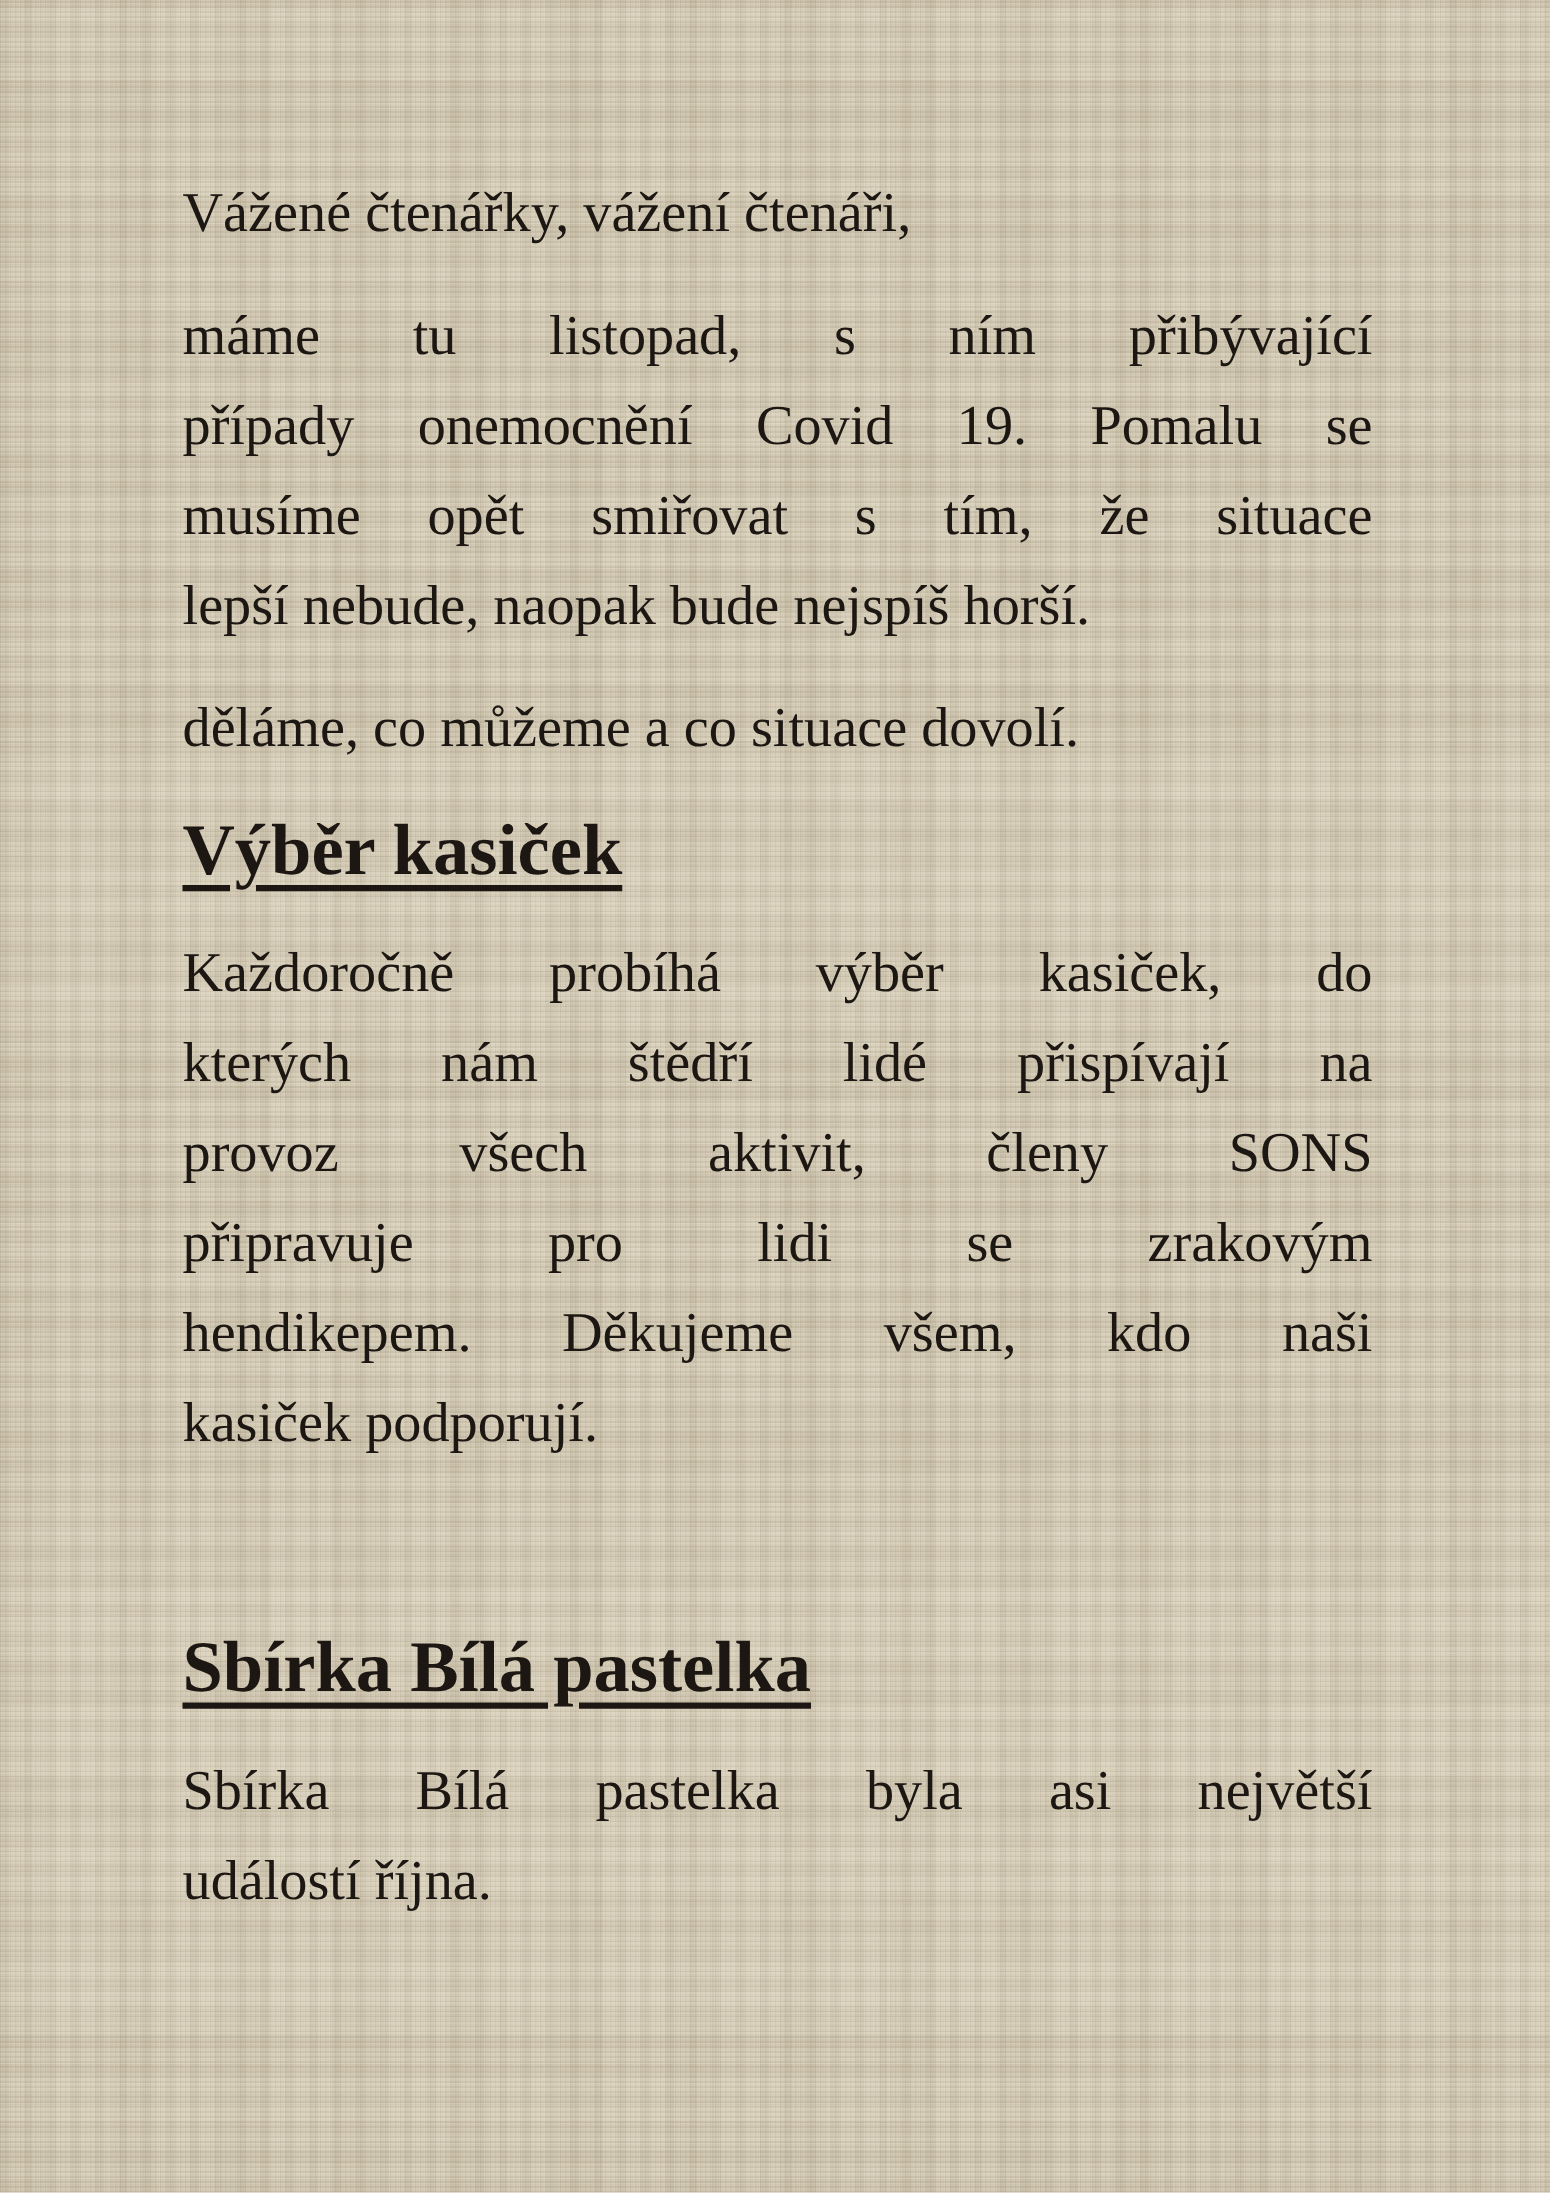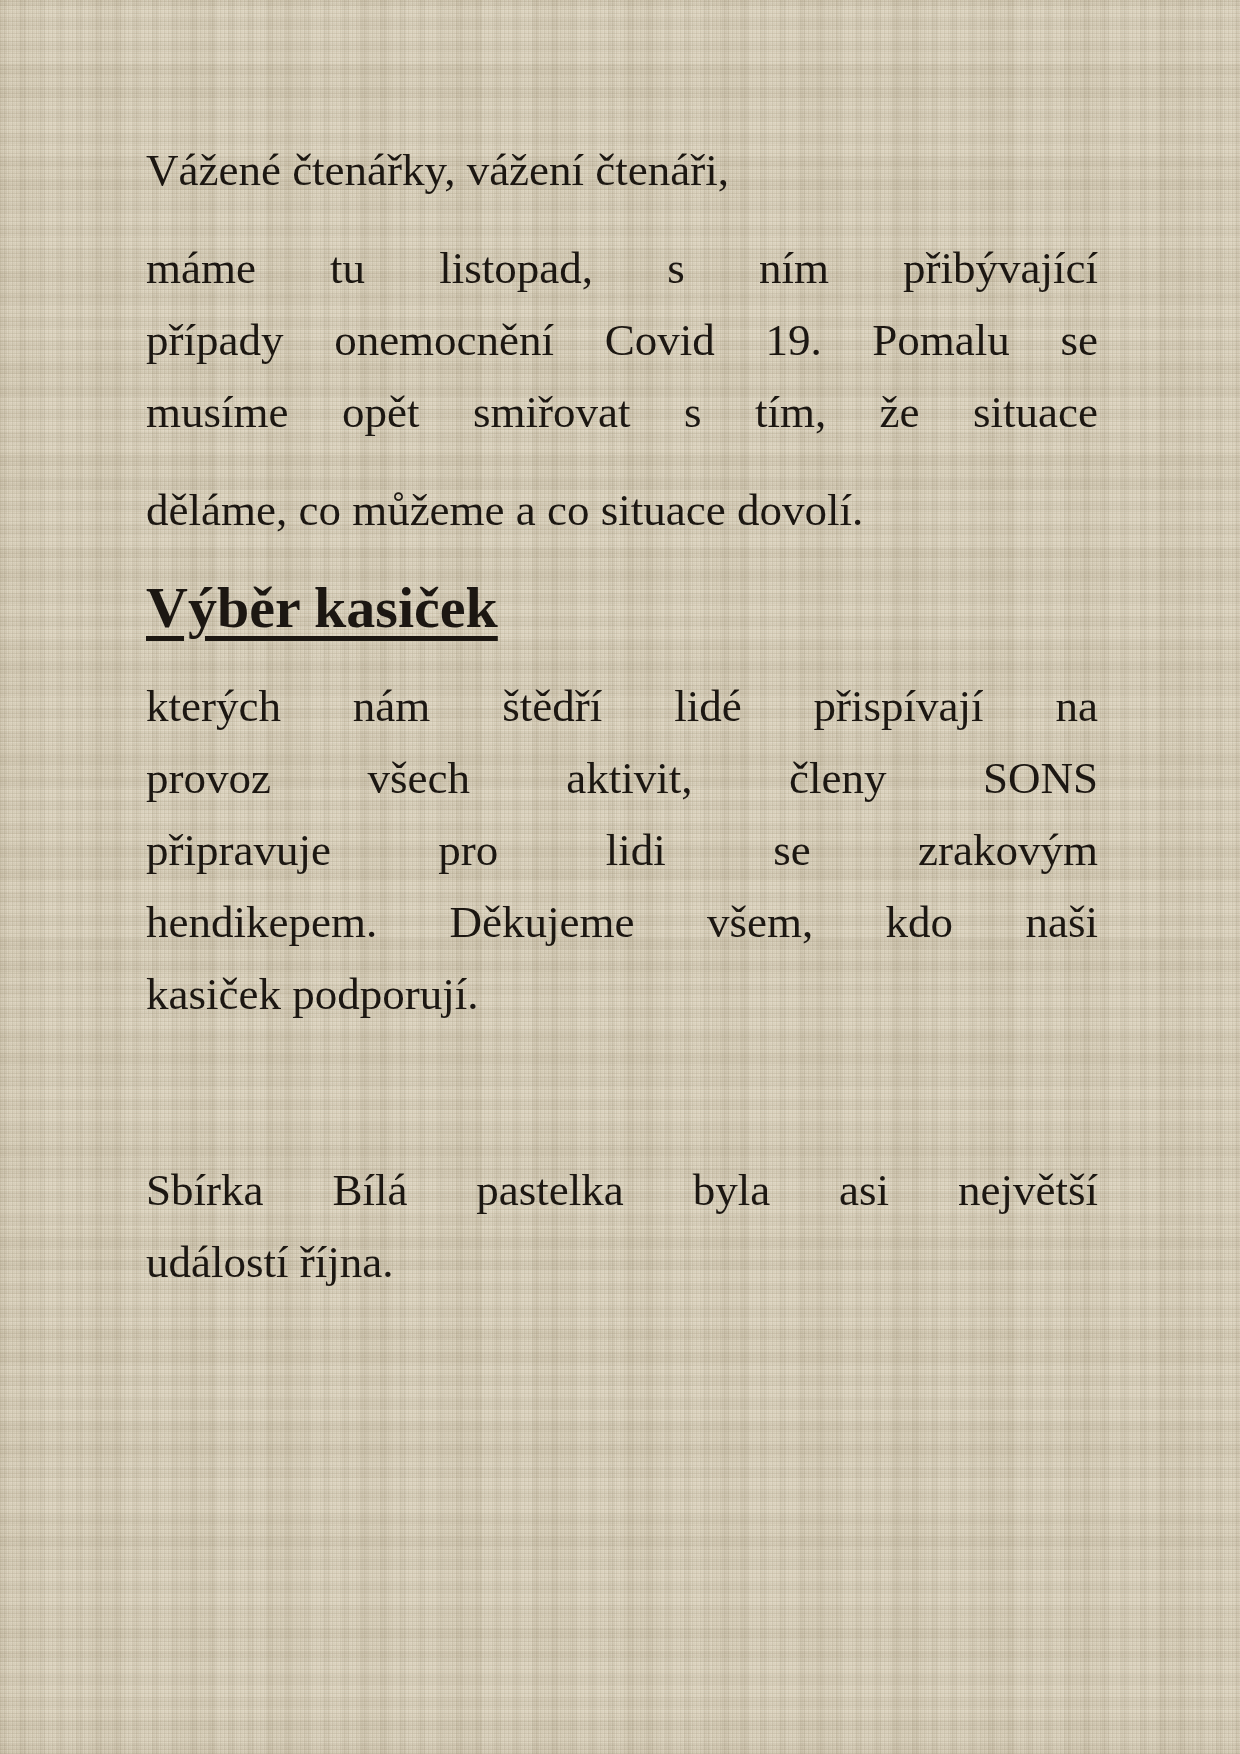--- a/index.html
+++ b/index.html
@@ -79,40 +79,45 @@
 
 <div class="page">
   <div class="text-column">
 
     <div class="line salutation">Vážené čtenářky, vážení čtenáři,</div>
 
     <div class="para">
       <div class="jline">máme tu listopad, s ním přibývající</div>
       <div class="jline">případy onemocnění Covid 19. Pomalu se</div>
       <div class="jline">musíme opět smiřovat s tím, že situace</div>
+      <div class="jline last">lepší nebude, naopak bude nejspíš horší.</div>
     </div>
 
     <div class="para">
       <div class="jline last">děláme, co můžeme a co situace dovolí.</div>
     </div>
 
     <h2 class="heading">
       <span class="hu">Výběr kasiček</span>
     </h2>
 
     <div class="para">
+      <div class="jline">Každoročně probíhá výběr kasiček, do</div>
       <div class="jline">kterých nám štědří lidé přispívají na</div>
       <div class="jline">provoz všech aktivit, členy SONS</div>
       <div class="jline">připravuje pro lidi se zrakovým</div>
       <div class="jline">hendikepem. Děkujeme všem, kdo naši</div>
       <div class="jline last">kasiček podporují.</div>
     </div>
 
     <div class="spacer"></div>
 
+    <h2 class="heading">
+      <span class="hu">Sbírka Bílá pastelka</span>
+    </h2>
 
     <div class="para">
       <div class="jline">Sbírka Bílá pastelka byla asi největší</div>
       <div class="jline last">událostí října.</div>
     </div>
 
   </div>
 </div>
 
 </body></html>

